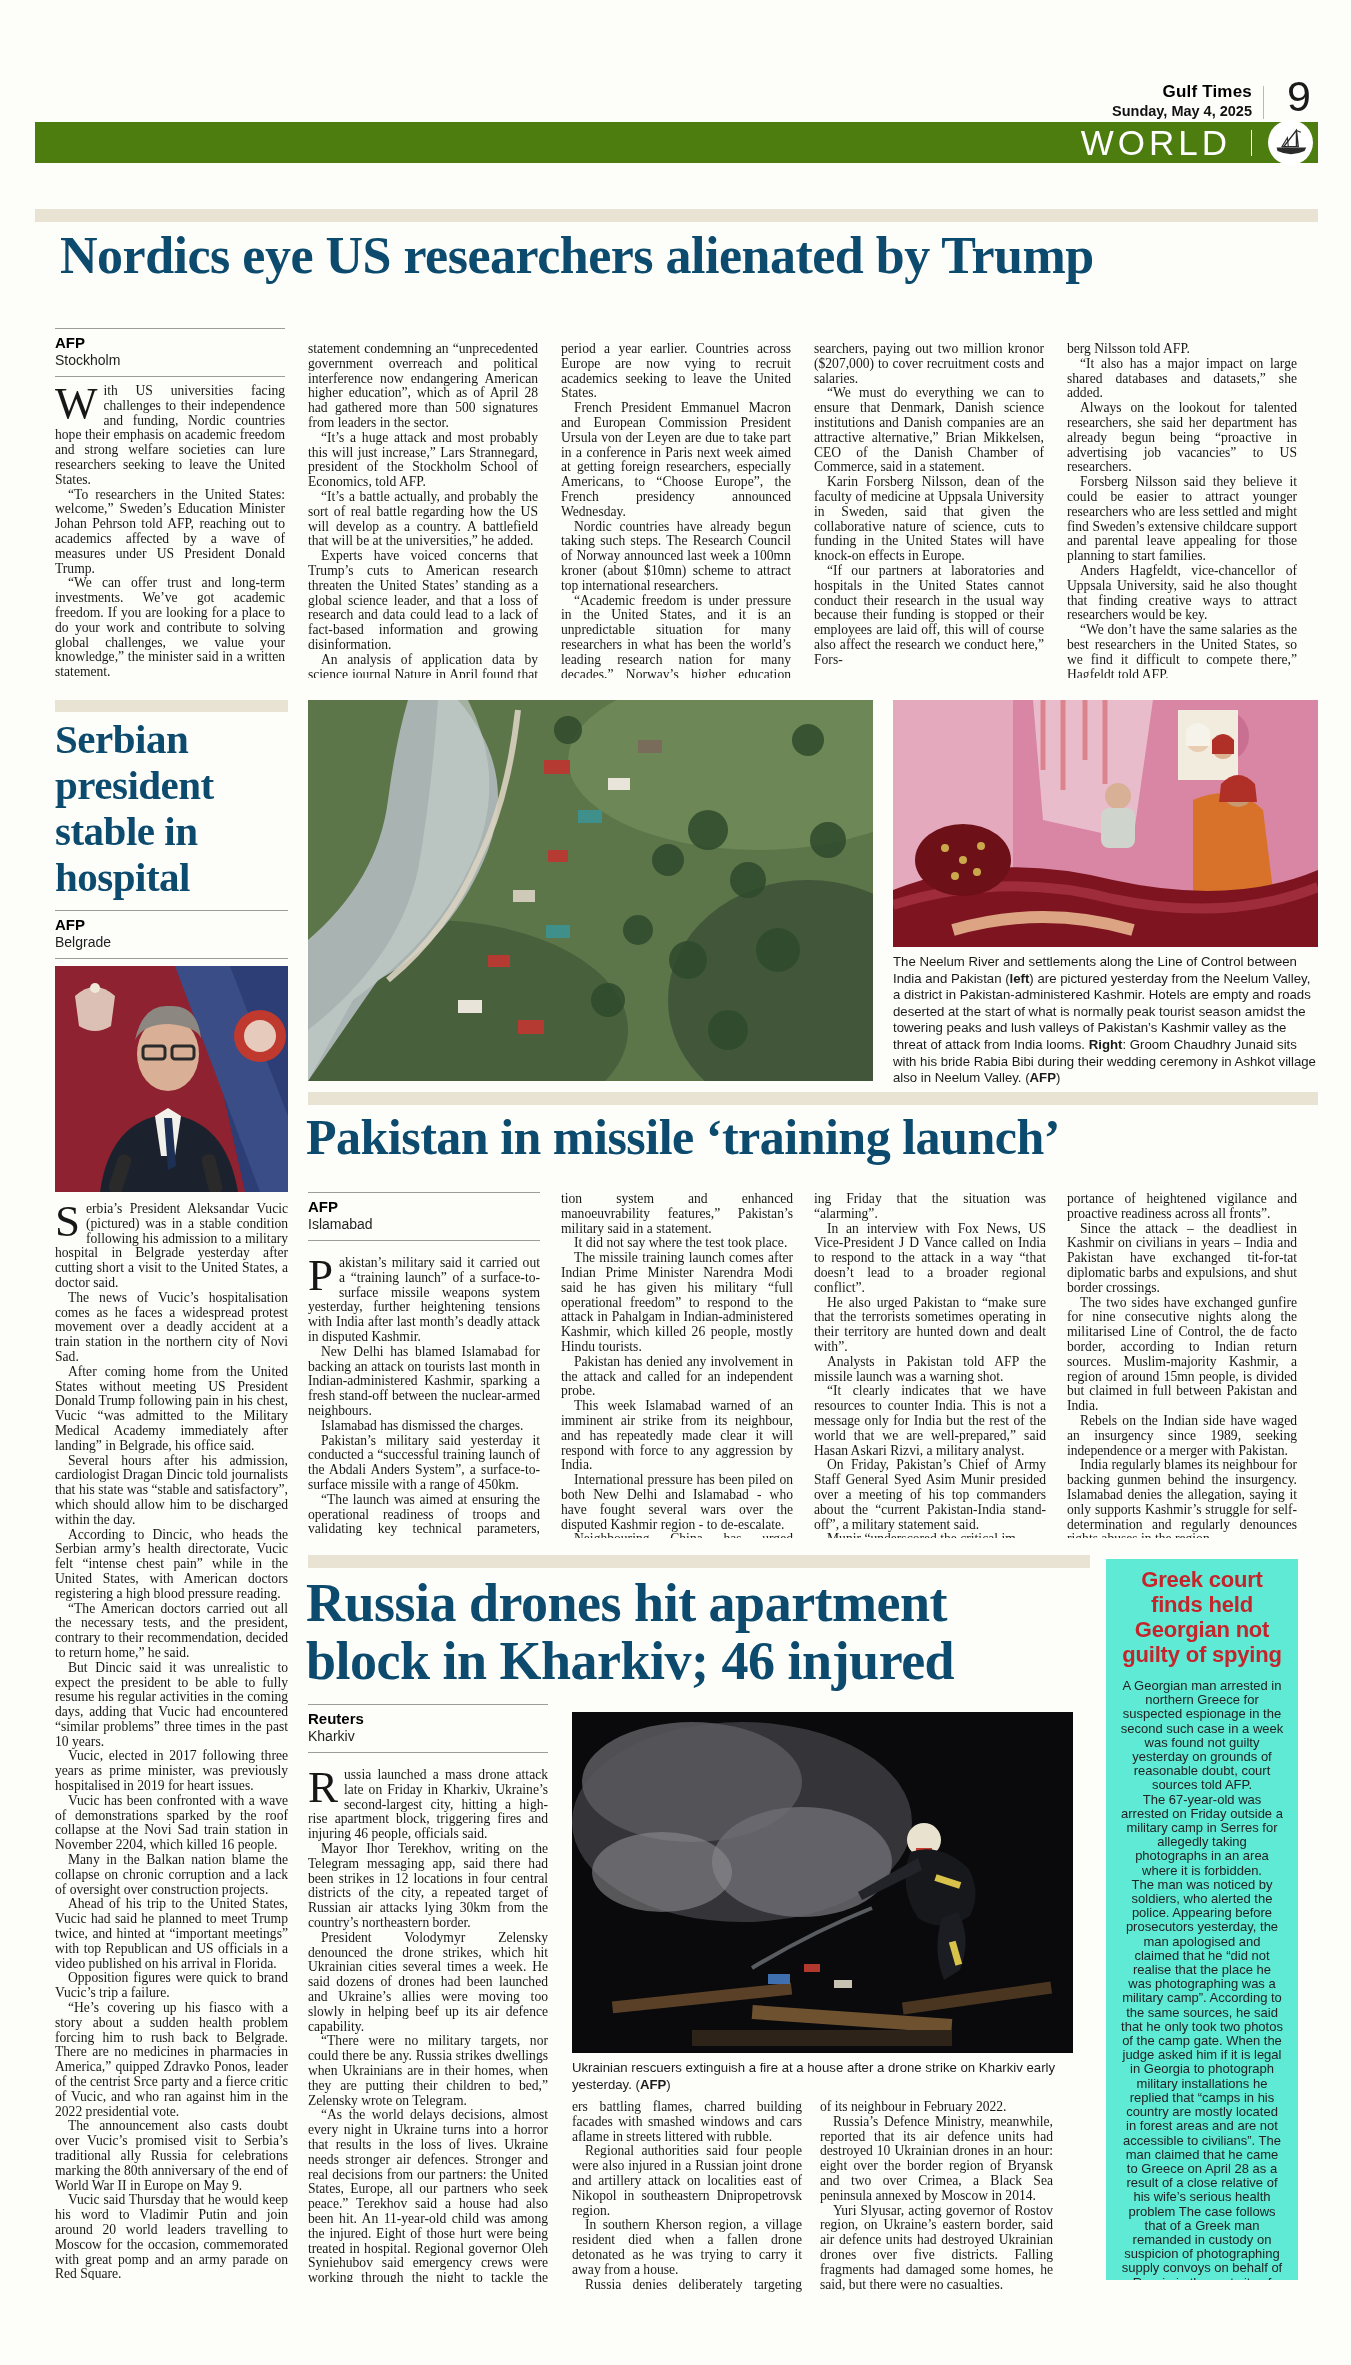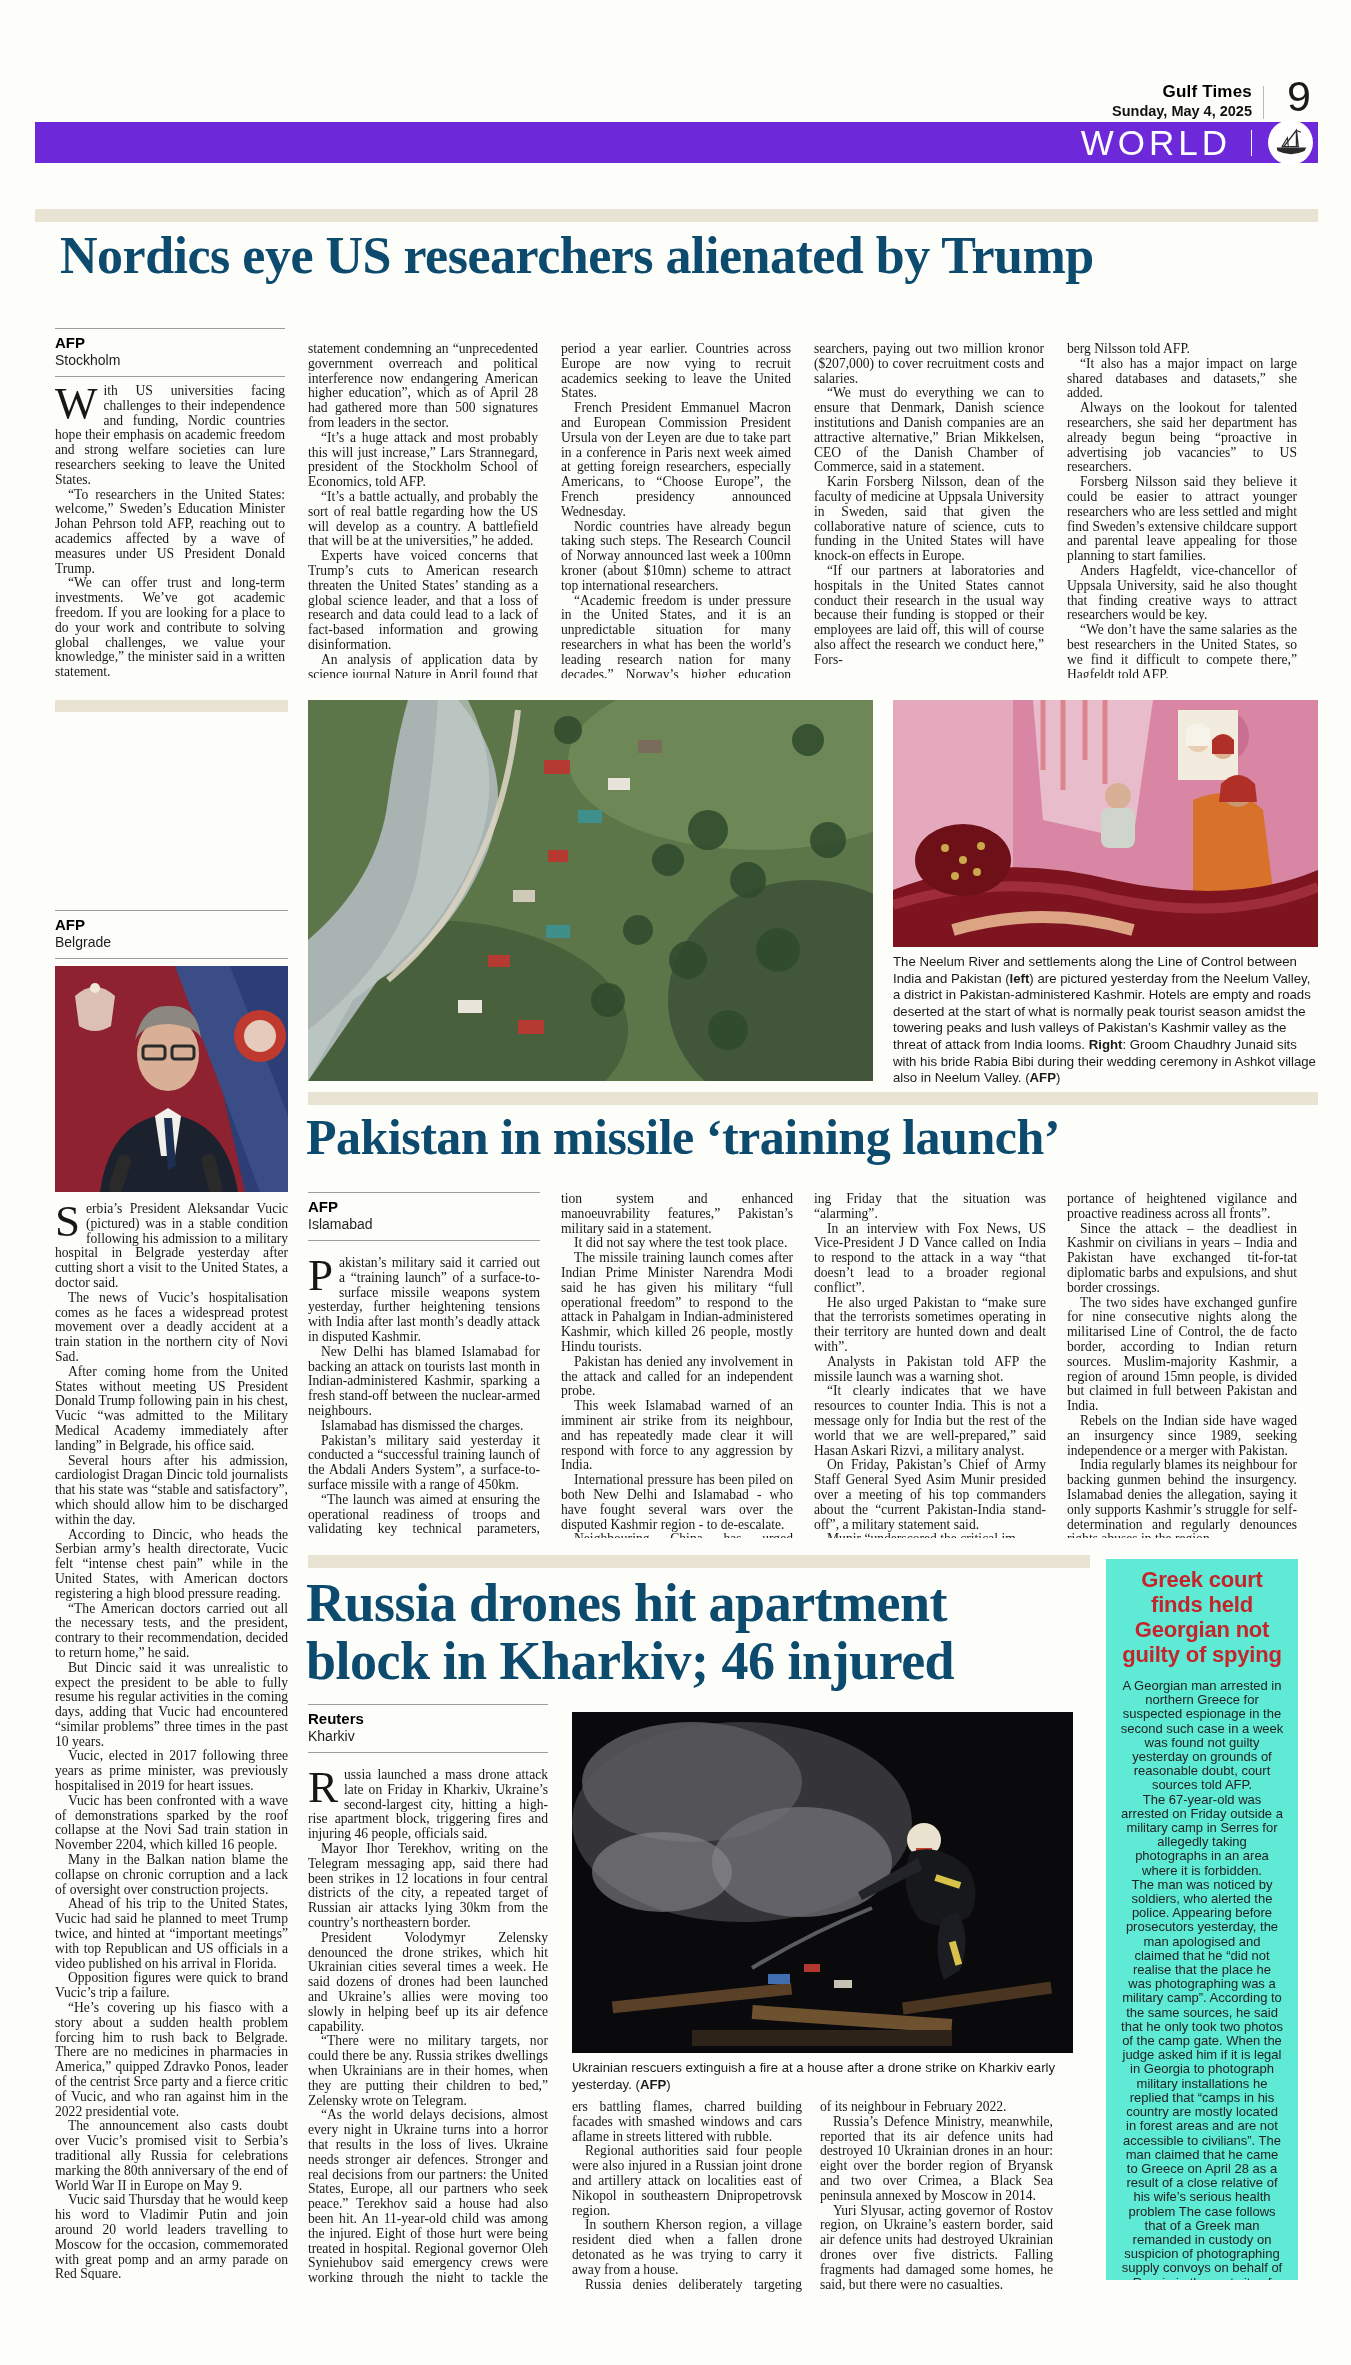--- a/index.html
+++ b/index.html
@@ -41,21 +41,21 @@
 
 <div class="sheet">
 
   <div class="abs masthead">
     <div class="paper-name">Gulf Times</div>
     <div class="paper-date">Sunday, May 4, 2025</div>
   </div>
   <div class="abs mast-divider"></div>
   <div class="abs page-num">9</div>
 
-  <div class="abs worldbar" style="background:#6d28d9;">
+  <div class="abs worldbar" style="background:#4d7c0f;">
     <span class="world-label">WORLD</span>
     <span class="world-divider"></span>
     <span class="dhow-circle">
       <svg width="36" height="36" viewBox="0 0 40 40">
         <path d="M5 29 q15 7 30 0 l2 -4 h-33 z" fill="#2b2b2b"></path>
         <path d="M12 24 L26 6 L28 24 Z" fill="none" stroke="#2b2b2b" stroke-width="1.6"></path>
         <path d="M10 24 L16 14 L17 24 Z" fill="none" stroke="#2b2b2b" stroke-width="1.2"></path>
         <line x1="26" y1="6" x2="26" y2="24" stroke="#2b2b2b" stroke-width="1.4"></line>
         <line x1="26" y1="6" x2="31" y2="8" stroke="#2b2b2b" stroke-width="1.2"></line>
       </svg>
@@ -96,20 +96,21 @@
   <div class="abs colbody" style="left:1067px;top:342px;width:230px;height:336px;">
       <p>berg Nilsson told AFP.</p>
       <p>“It also has a major impact on large shared databases and datasets,” she added.</p>
       <p>Always on the lookout for talented researchers, she said her department has already begun being “proactive in advertising job vacancies” to US researchers.</p>
       <p>Forsberg Nilsson said they believe it could be easier to attract younger researchers who are less settled and might find Sweden’s extensive childcare support and parental leave appealing for those planning to start families.</p>
       <p>Anders Hagfeldt, vice-chancellor of Uppsala University, said he also thought that finding creative ways to attract researchers would be key.</p>
       <p>“We don’t have the same salaries as the best researchers in the United States, so we find it difficult to compete there,” Hagfeldt told AFP.</p>
     </div>
 
   <div class="abs bar" style="left:55px;top:700px;width:233px;height:12px;"></div>
+  <h2 class="abs headline" style="left:55px;top:716px;width:233px;font-size:41px;line-height:46px;margin:0;">Serbian president stable in hospital</h2>
   <div class="abs dateline" style="left:55px;top:910px;width:233px;">
     <div class="agency">AFP</div>
     <div class="place">Belgrade</div>
   </div>
 
   <div class="abs photo" style="left:55px;top:966px;width:233px;height:226px;">
     <svg width="233" height="226" viewBox="0 0 233 226">
       <rect width="233" height="226" fill="#8e2230"></rect>
       <polygon points="140,0 233,0 233,226 190,226" fill="#2c3e75"></polygon>
       <polygon points="120,0 175,0 233,150 233,226 205,226" fill="#3a4d86"></polygon>

